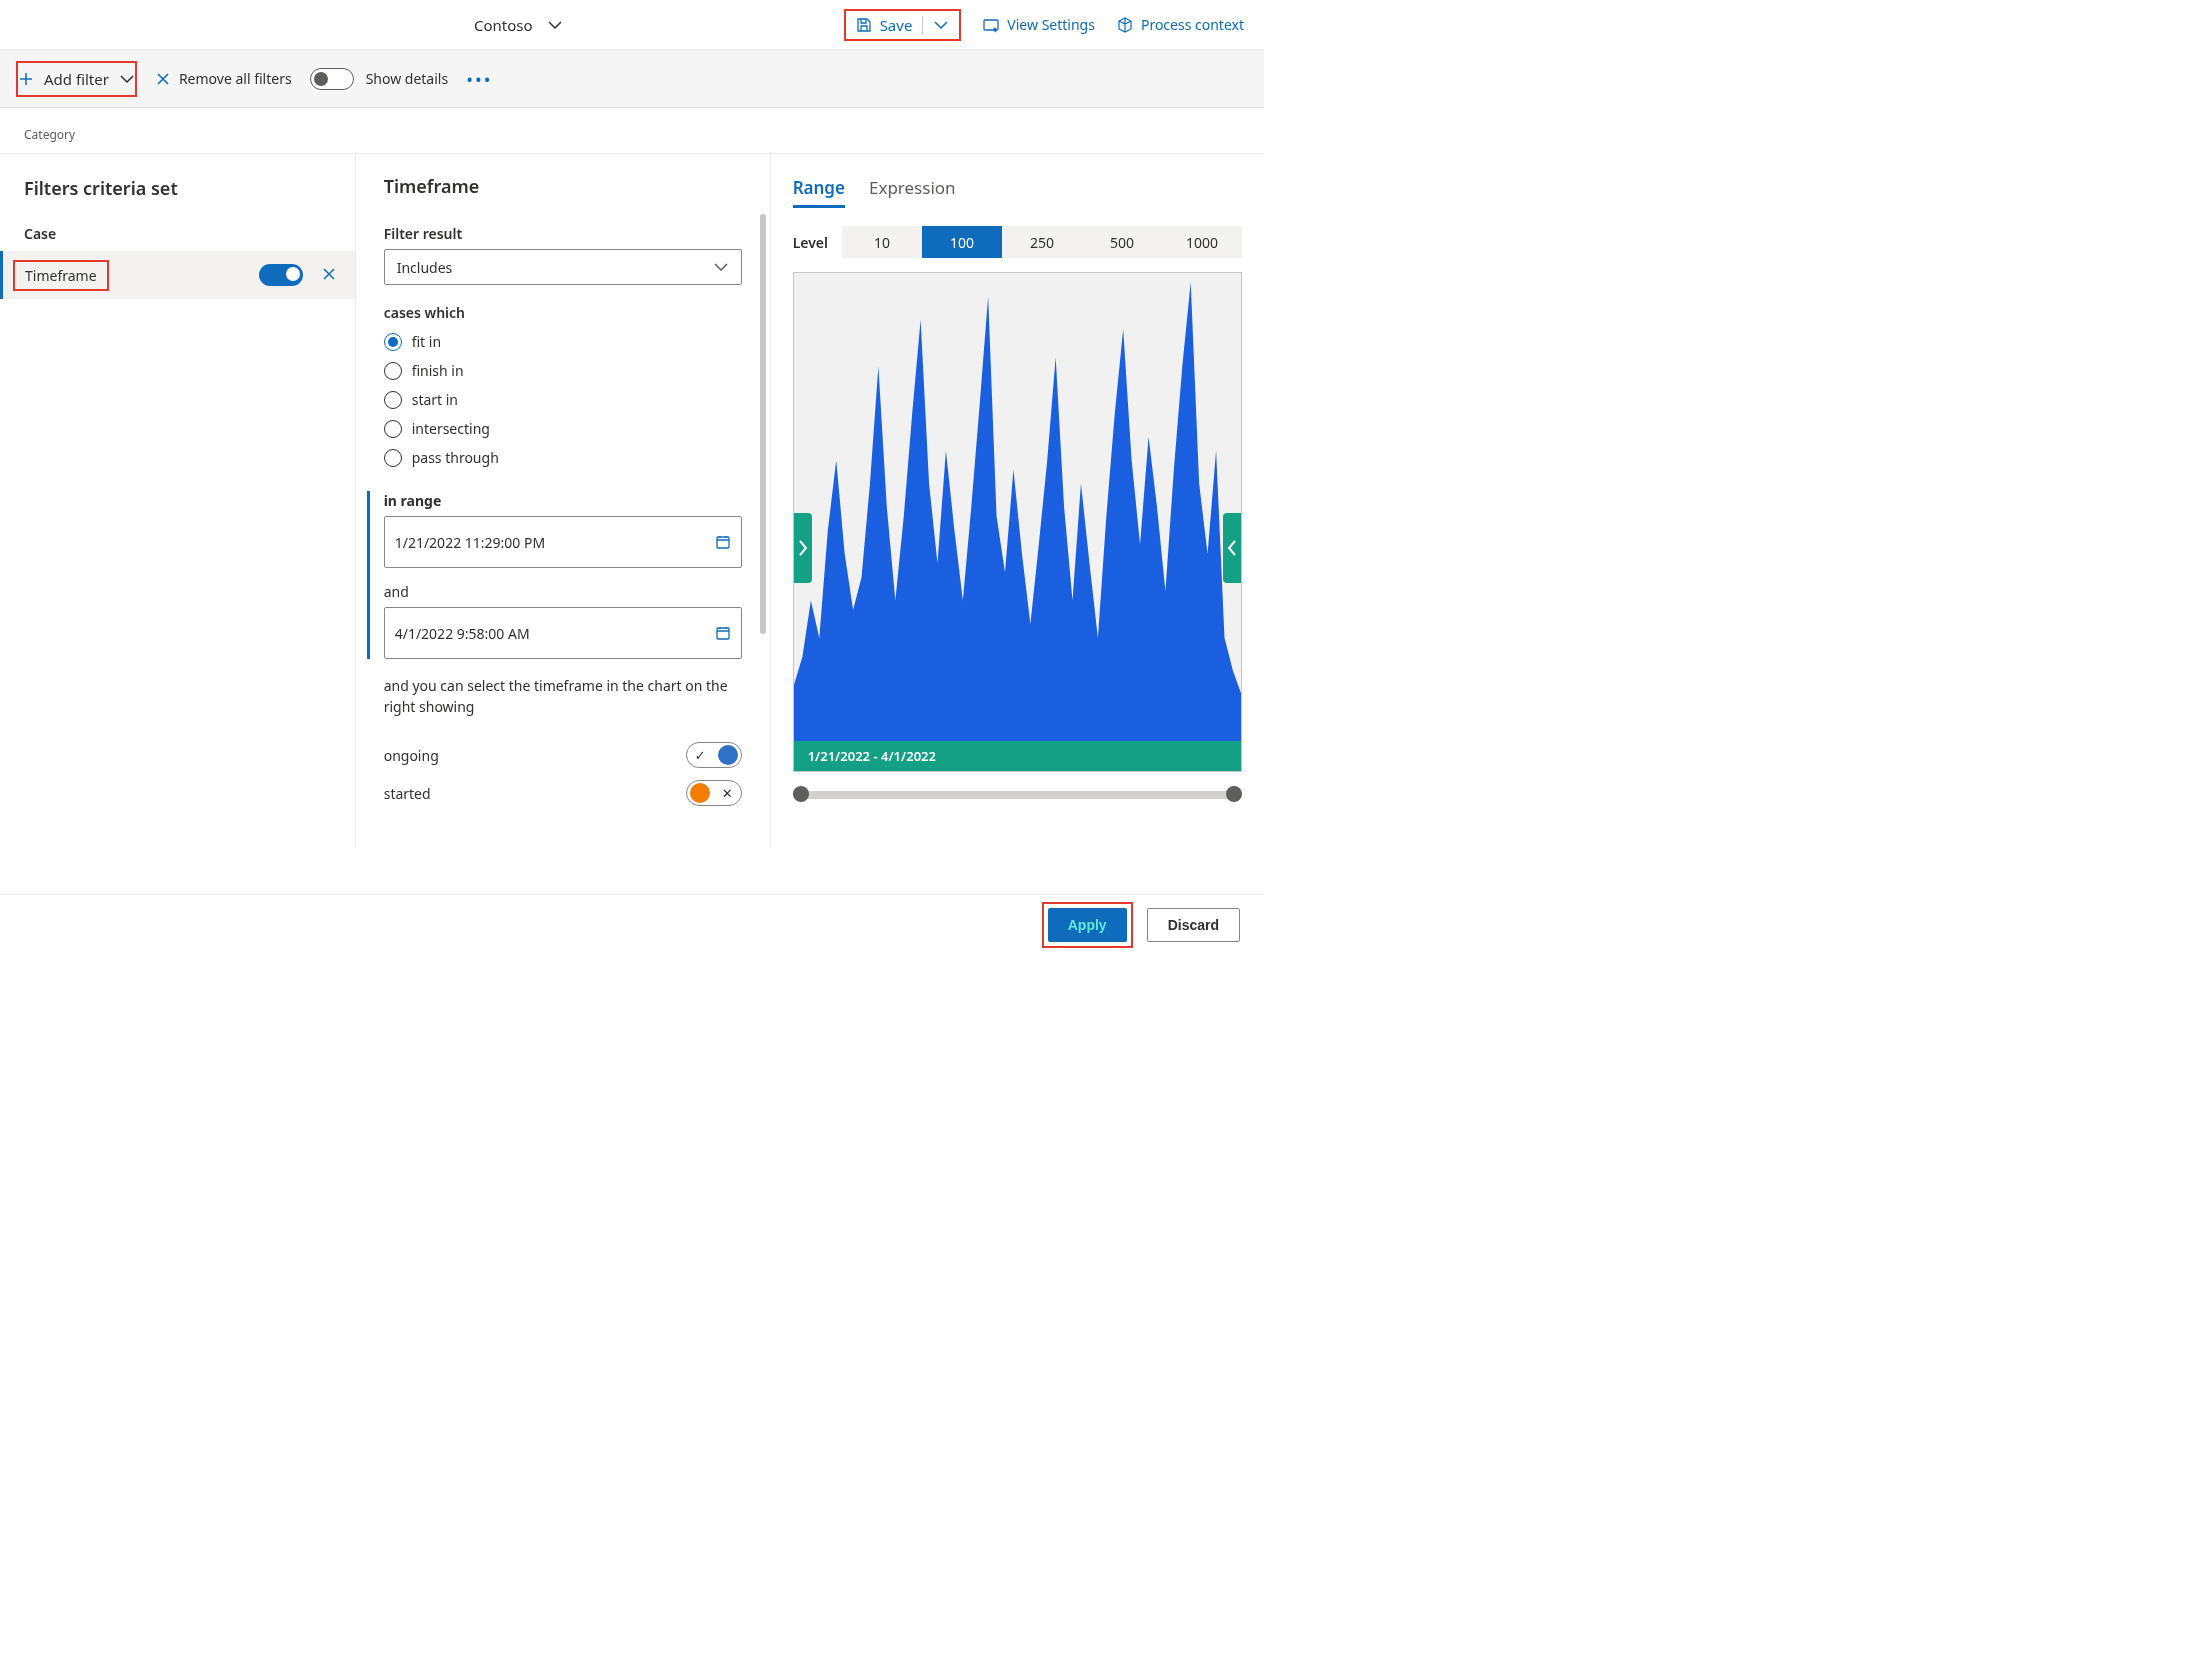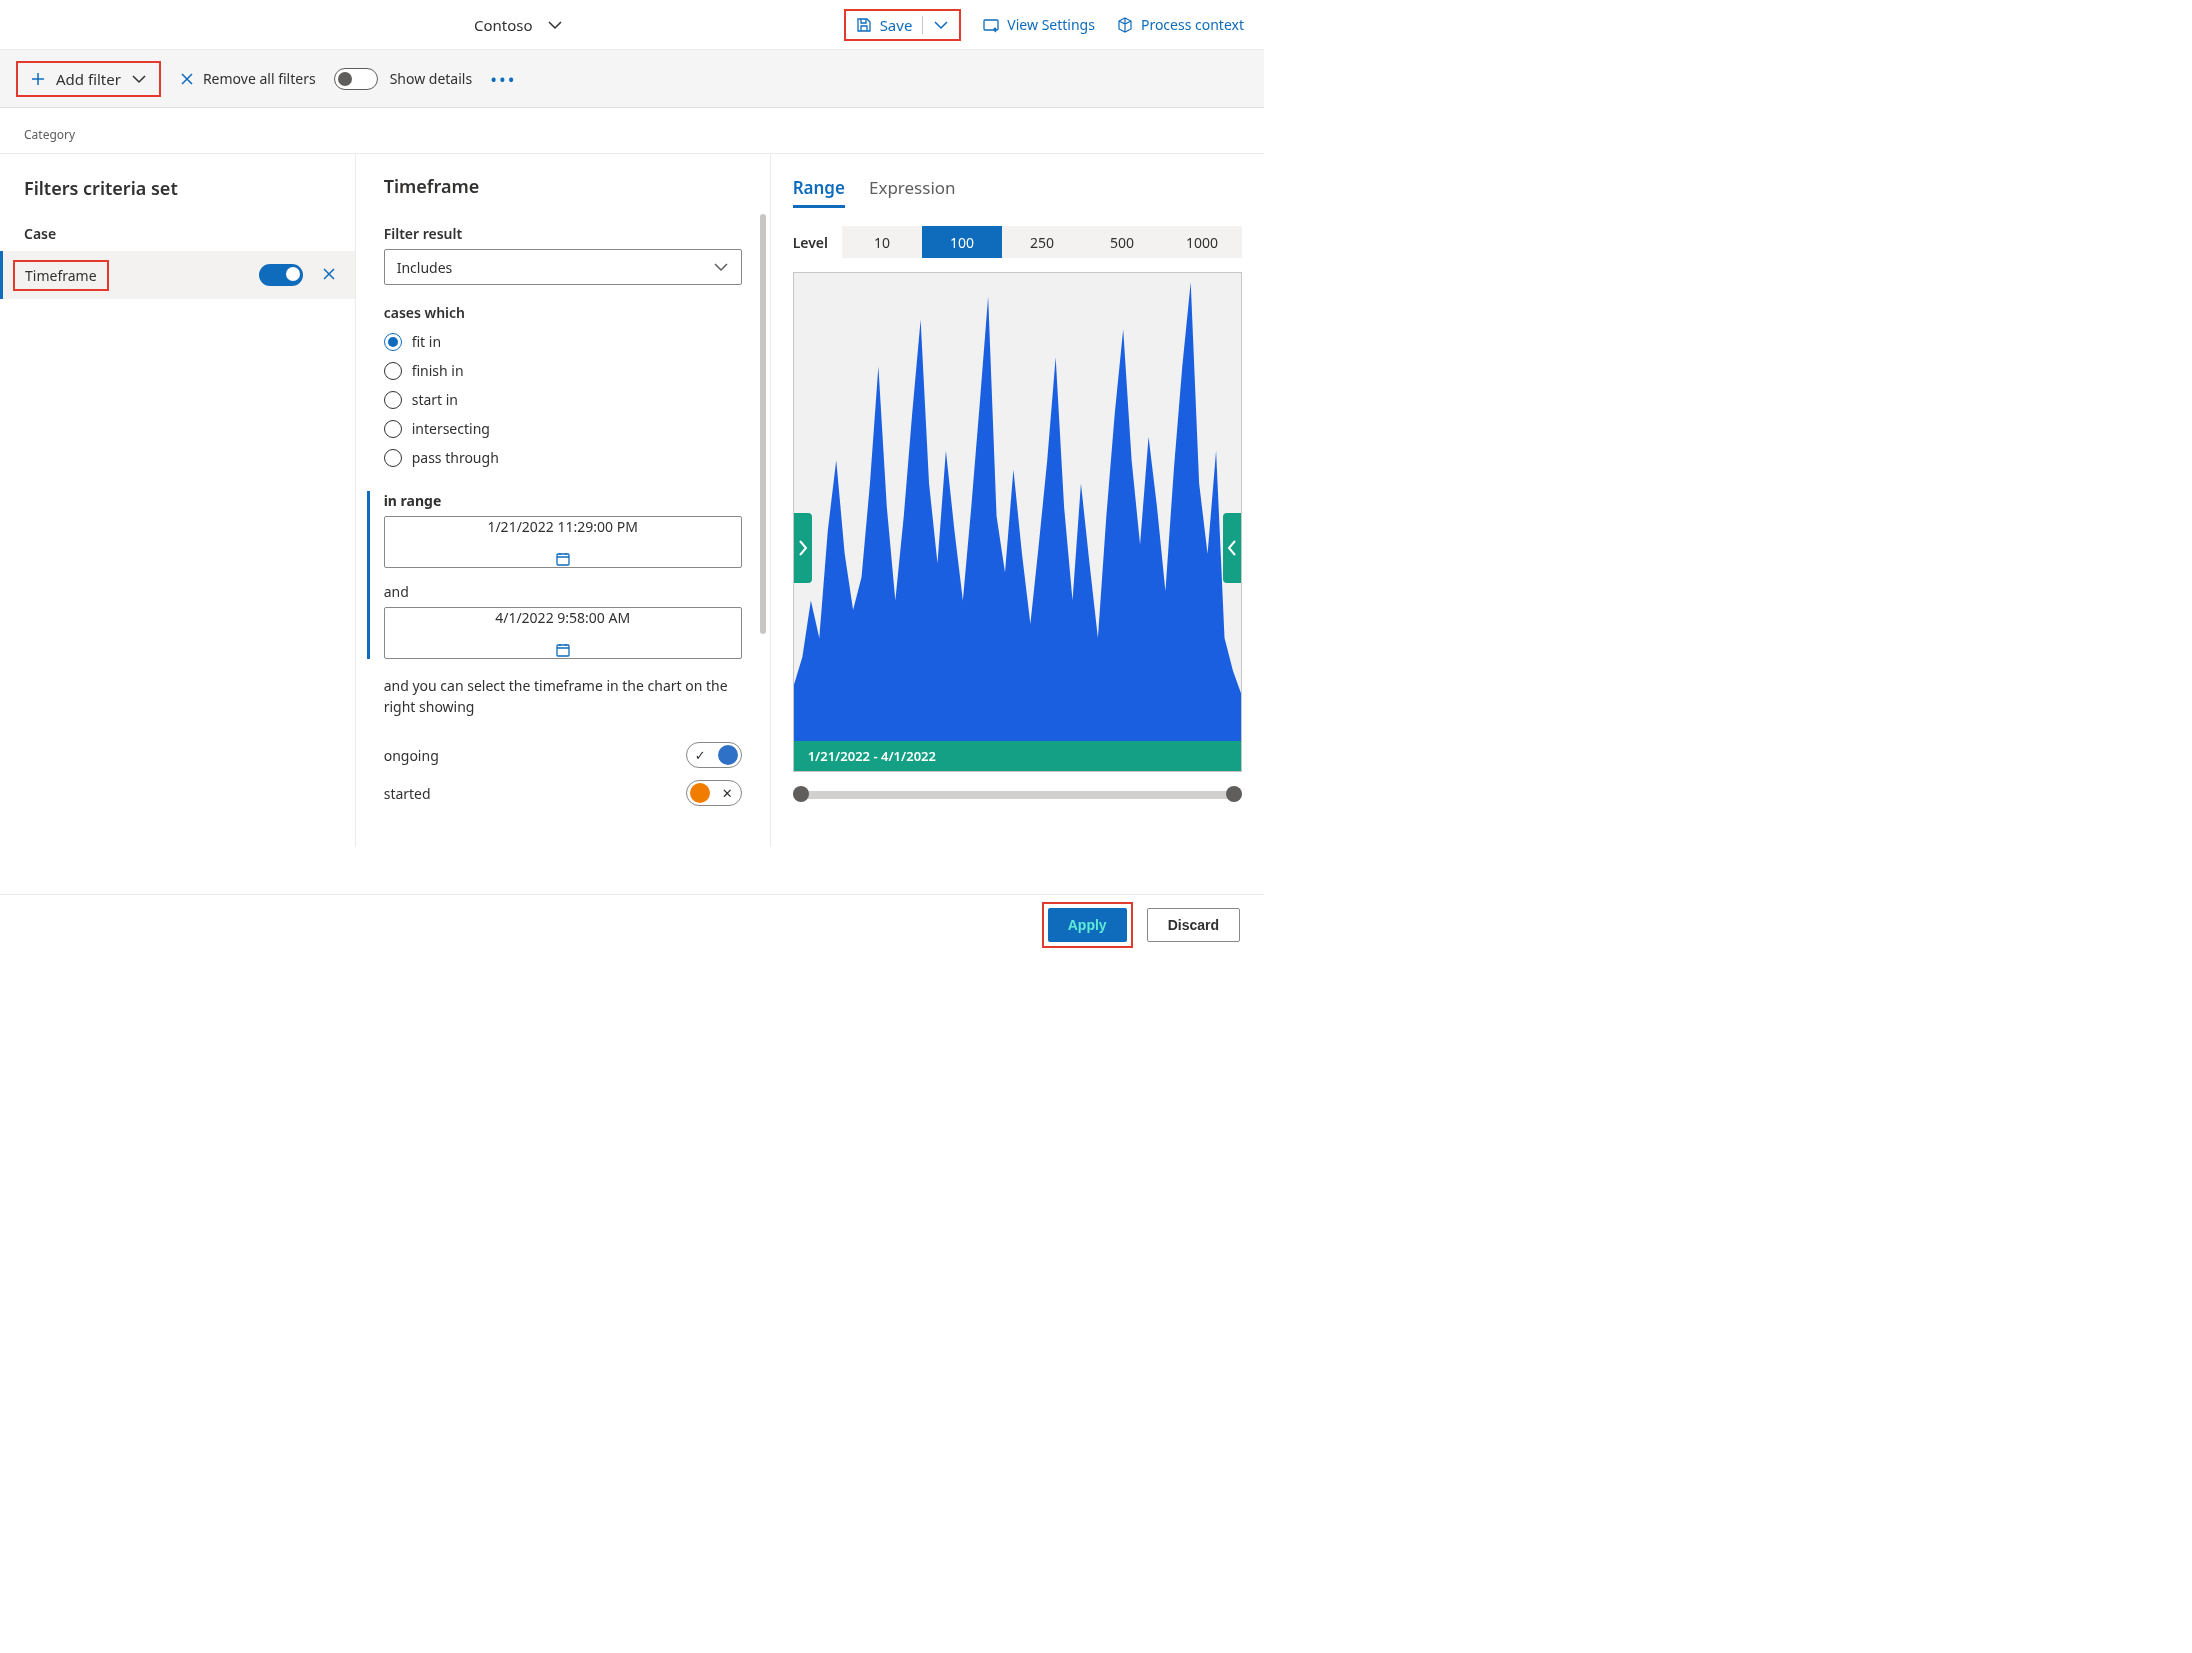--- a/index.html
+++ b/index.html
@@ -12,21 +12,21 @@
   .org-dropdown { display:flex; align-items:center; gap:14px; font-size:15px; cursor:pointer; }
   .topbar-right { margin-left:auto; display:flex; align-items:center; gap:22px; }
   .save-group { display:flex; align-items:center; gap:10px; border:2px solid #e23b2e; padding:4px 10px; color:#0f6cbd; }
   .save-group .save-label { display:flex; align-items:center; gap:8px; font-size:15px; }
   .save-group .vsep { width:1px; height:18px; background:#c8c6c4; }
   .link-btn { display:flex; align-items:center; gap:8px; color:#0f6cbd; font-size:14px; cursor:pointer; }
   .chev { width:12px; height:12px; }
 
   
   .toolbar { height:58px; background:#f5f5f5; border-bottom:1px solid #e1dfdd; display:flex; align-items:center; padding:0 16px; gap:18px; }
-  .add-filter { display:flex; align-items:center; gap:10px; border:2px solid #e23b2e; padding:6px 12px; color:#323130; font-size:15px; cursor:pointer; }
+  .add-filter { display:flex; align-items:center; gap:10px; border:2px solid #e23b2e; padding:6px 0; color:#323130; font-size:15px; cursor:pointer; }
   .add-filter .plus { color:#0f6cbd; }
   .toolbar .link-btn.dark { color:#323130; }
   .toolbar .icon-x-blue { color:#0f6cbd; }
   .toggle-wrap { display:flex; align-items:center; gap:12px; }
   .toggle-off { width:44px; height:22px; border-radius:11px; border:1px solid #605e5c; background:#fff; position:relative; }
   .toggle-off .knob { position:absolute; left:3px; top:3px; width:14px; height:14px; border-radius:50%; background:#605e5c; }
   .overflow-dots { color:#0f6cbd; font-size:18px; letter-spacing:2px; cursor:pointer; }
 
   
   .cat-header { padding:18px 24px 10px 24px; }
@@ -54,21 +54,21 @@
   .mid-scroll h3 { font-size:18px; font-weight:600; margin:0 0 26px 0; }
   .fld-label { font-size:14px; font-weight:600; margin-bottom:6px; }
   .select { height:36px; border:1px solid #8a8886; border-radius:2px; display:flex; align-items:center; padding:0 12px; justify-content:space-between; cursor:pointer; margin-bottom:18px;}
   .sub-label { font-size:14px; font-weight:600; margin-bottom:10px; }
   .radio-list { display:flex; flex-direction:column; gap:10px; margin-bottom:24px; }
   .radio-item { display:flex; align-items:center; gap:10px; cursor:pointer; }
   .radio { width:18px; height:18px; border-radius:50%; border:1px solid #323130; display:flex; align-items:center; justify-content:center; }
   .radio.selected { border-color:#0f6cbd; }
   .radio.selected::after { content:""; width:10px; height:10px; border-radius:50%; background:#0f6cbd; }
   .range-block { border-left:3px solid #0f6cbd; padding-left:14px; margin-left:-17px;}
-  .date-input { height:52px; border:1px solid #8a8886; border-radius:2px; display:flex; align-items:center; justify-content:space-between; padding:0 10px; margin-bottom:14px;flex-direction:column; }
+  .date-input { height:52px; border:1px solid #8a8886; border-radius:2px; display:flex; align-items:center; justify-content:space-between; padding:12px 10px; margin-bottom:14px; }
   .date-input .cal-icon { color:#0f6cbd; }
   .helper { margin:16px 0 25px 0; line-height:1.5; }
   .row-toggle { display:flex; align-items:center; justify-content:space-between; margin-bottom:12px; }
   .pill { width:56px; height:26px; border-radius:13px; border:1px solid #8a8886; position:relative; background:#fff; }
   .pill .knob { position:absolute; width:20px; height:20px; border-radius:50%; top:2px; }
   .pill.on-blue .knob { right:3px; background:#2e71c7; }
   .pill.on-blue::before { content:"✓"; position:absolute; left:8px; top:3px; font-size:13px; color:#323130; }
   .pill.on-orange .knob { left:3px; background:#f07c00; }
   .pill.on-orange::after { content:"✕"; position:absolute; right:8px; top:3px; font-size:13px; color:#323130; }
   .mid-scrollbar { position:absolute; right:4px; top:60px; width:6px; height:420px; background:#c8c6c4; border-radius:3px; }

